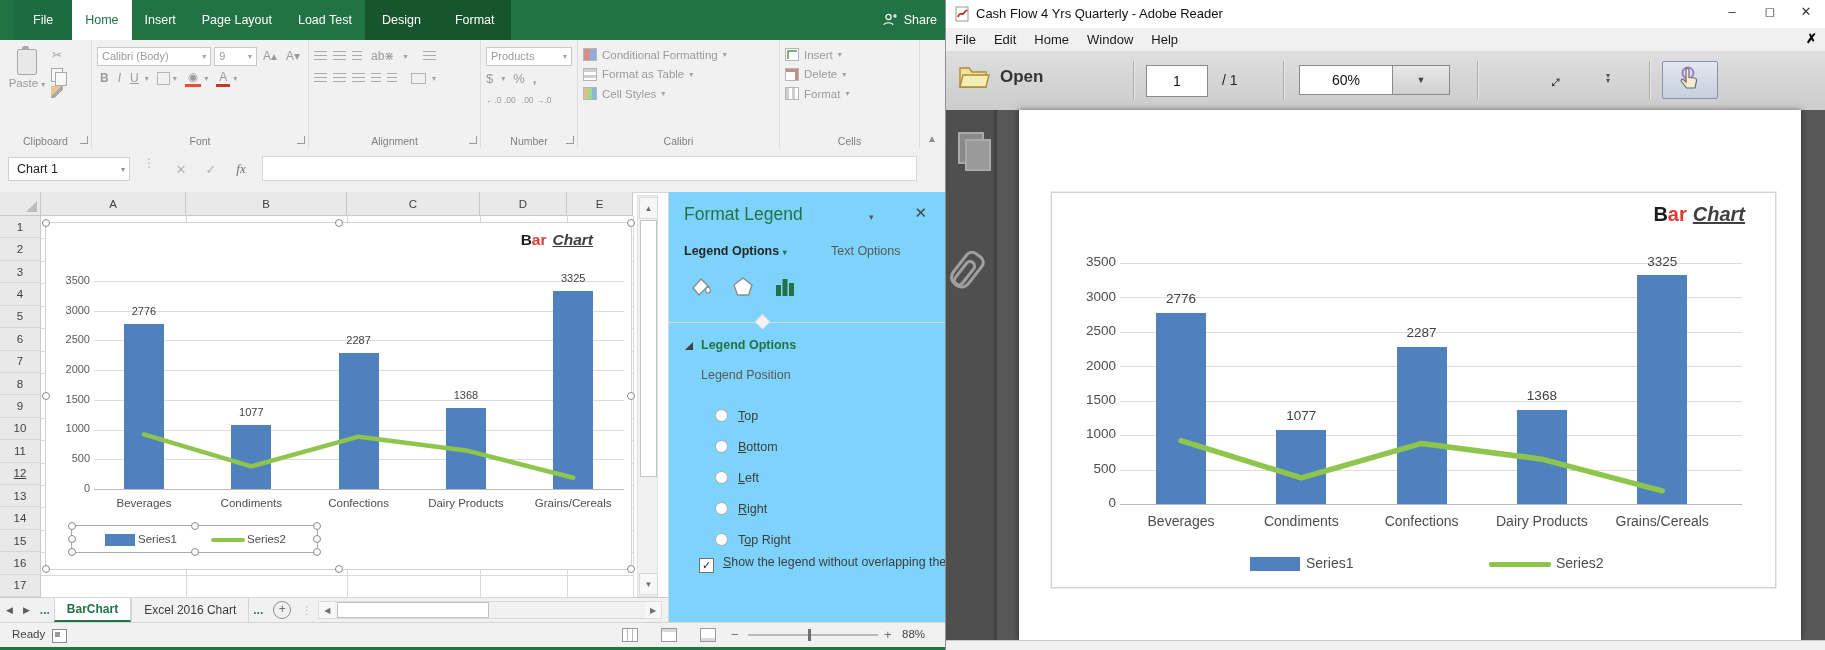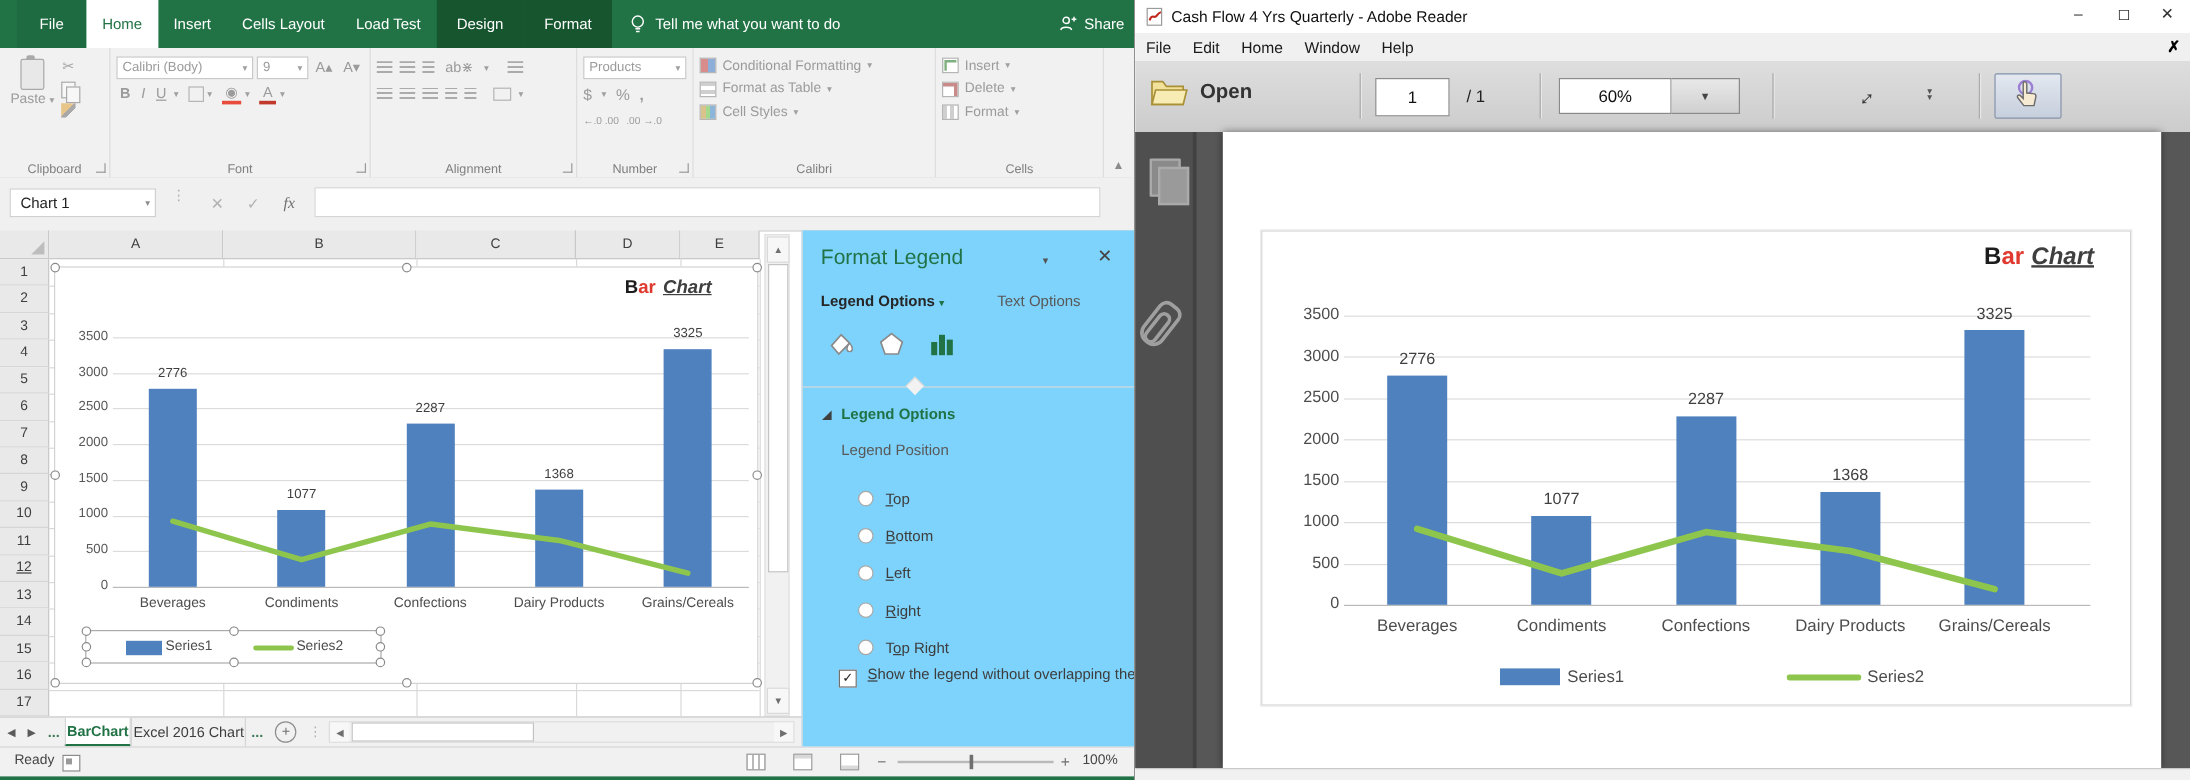--- a/index.html
+++ b/index.html
@@ -79,21 +79,21 @@
   .lg-bar{position:absolute;}
   .lg-line{position:absolute;border-radius:2px;}
   
   .vscroll{position:absolute;left:637px;top:195px;width:21px;height:402px;background:#f1f1f1;border:1px solid #e0e0e0;box-sizing:border-box;}
   .vs-btn{position:absolute;left:1px;width:17px;height:20px;background:#f7f7f7;border:1px solid #d9d9d9;color:#6f6f6f;font-size:8px;display:flex;align-items:center;justify-content:center;}
   .vs-thumb{position:absolute;left:2px;top:24px;width:15px;height:255px;background:#fff;border:1px solid #c3c3c3;}
   .xl-tabbar{position:absolute;left:0;top:597px;width:668px;height:25px;background:#f1f1f1;border-top:1px solid #c9c9c9;display:flex;align-items:stretch;font-size:12px;color:#444;box-sizing:border-box;}
   .tab-nav{display:flex;align-items:center;padding:0 6px;color:#5a5a5a;font-size:9px;gap:10px;}
   .tab-dots{display:flex;align-items:center;padding:0 4px;color:#3c7a57;font-weight:bold;}
   .sheettabs-host{display:flex;}
-  .sheettab{display:flex;align-items:center;padding:0 1px;border-right:1px solid #d5d5d5;border-left:1px solid #d5d5d5;color:#3d3d3d;justify-content:center;}
+  .sheettab{display:flex;align-items:center;padding:0 12px;border-right:1px solid #d5d5d5;border-left:1px solid #d5d5d5;color:#3d3d3d;justify-content:center;}
   .sheettab.active{background:#fff;color:#217346;font-weight:bold;border-bottom:2px solid #217346;}
   .addsheet{width:16px;height:16px;border:1px solid #8f8f8f;border-radius:50%;color:#6f6f6f;font-size:12px;line-height:14px;text-align:center;align-self:center;margin:0 6px;}
   .tb-dots{align-self:center;color:#b0b0b0;line-height:5px;font-size:11px;margin:0 4px;}
   .hscroll{display:flex;align-items:center;flex:1;margin:3px 6px 3px 2px;background:#f1f1f1;border:1px solid #dcdcdc;}
   .hs-btn{width:16px;align-self:stretch;display:flex;align-items:center;justify-content:center;font-size:8px;color:#6f6f6f;background:#f7f7f7;}
   .hs-thumb{flex:0 0 150px;align-self:stretch;background:#fff;border:1px solid #c3c3c3;margin-left:2px;}
   .xl-status{position:absolute;left:0;top:622px;width:945px;height:25px;background:#f1f1f1;border-top:1px solid #d5d5d5;font-size:11.5px;color:#444;}
   .macro-ic{position:absolute;left:52px;top:6px;width:13px;height:12px;border:1px solid #8a8a8a;background:#fff;}
   .macro-ic:before{content:"";position:absolute;left:2px;top:2px;width:5px;height:5px;background:#9a9a9a;}
   .view-ic{position:absolute;top:5px;width:16px;height:14px;border:1px solid #9a9a9a;background:#fff;box-sizing:border-box;}
@@ -172,41 +172,32 @@
       <div class="rtab file">
             <span>File</span>
           </div>
           <div class="rtab active">
             <span>Home</span>
           </div>
           <div class="rtab">
             <span>Insert</span>
           </div>
           <div class="rtab">
-            <span>Cells Layout</span>
+            <span>Page Layout</span>
           </div>
           <div class="rtab">
             <span>Load Test</span>
           </div>
           <div class="rtab contextual">
             <span>Design</span>
           </div>
           <div class="rtab contextual">
             <span>Format</span>
           </div>
         </div>
-      <div class="tellme">
-        <span>
-            <svg width="15" height="17" viewBox="0 0 15 17">
-              <circle cx="7.5" cy="6" r="4.6" fill="none" stroke="#fff" stroke-width="1.2"></circle>
-              <path d="M5.5 12h4M6 14.2h3" stroke="#fff" stroke-width="1.2" fill="none"></path>
-            </svg>
-          </span>
-        <span>Tell me what you want to do</span>
-      </div>
       <div class="share-btn">
         <span>
             <svg width="16" height="16" viewBox="0 0 16 16">
               <circle cx="6.5" cy="5" r="2.6" fill="none" stroke="#fff" stroke-width="1.2"></circle>
               <path d="M2 13c.6-3 8.3-3 9 0" fill="none" stroke="#fff" stroke-width="1.2"></path>
               <path d="M11 4h4M13 2v4" stroke="#fff" stroke-width="1.2"></path>
             </svg>
           </span>
         <span>Share</span>
       </div>
@@ -452,21 +443,21 @@
     <div class="xl-status">
       <span style="position:absolute;left:12px;top:5px">Ready</span>
       <span class="macro-ic"></span>
       <span class="view-ic grid" style="left:622px"></span>
       <span class="view-ic page" style="left:661px"></span>
       <span class="view-ic brk" style="left:700px"></span>
       <span class="zoom-sign" style="left:731px">−</span>
       <span class="zoom-line" style="left:748px;width:130px"></span>
       <span class="zoom-thumb" style="left:808px"></span>
       <span class="zoom-sign" style="left:884px">+</span>
-      <span style="position:absolute;left:902px;top:5px">100%</span>
+      <span style="position:absolute;left:902px;top:5px">88%</span>
     </div>
     <div class="green-strip"></div>
 
     <div class="fmt-panel">
       <div class="fp-title">Format Legend</div>
       <div class="fp-title-dd">▾</div>
       <div class="fp-close">✕</div>
       <div class="fp-tab opts"><span>Legend Options</span> <span class="dd" style="color:#217346">▾</span></div>
       <div class="fp-tab text">Text Options</div>
       <div class="fp-icons">

